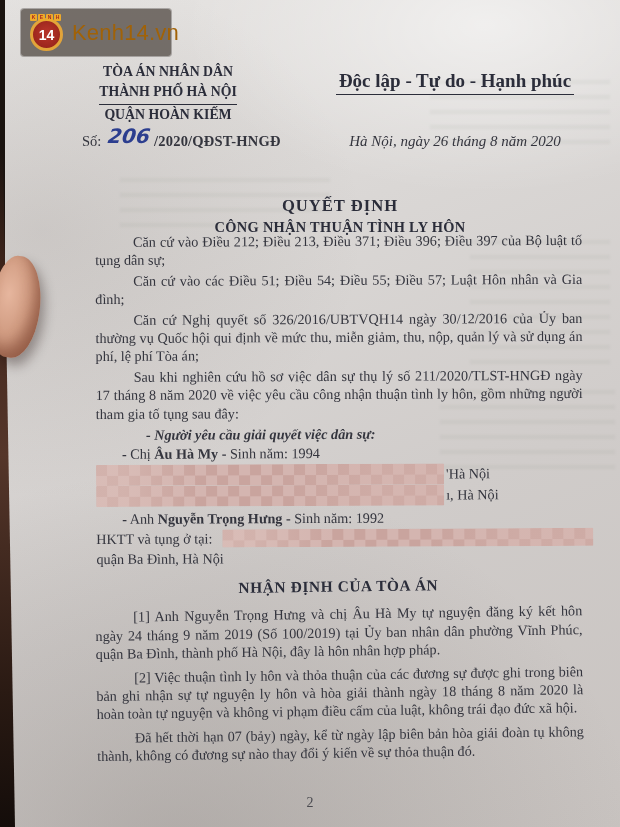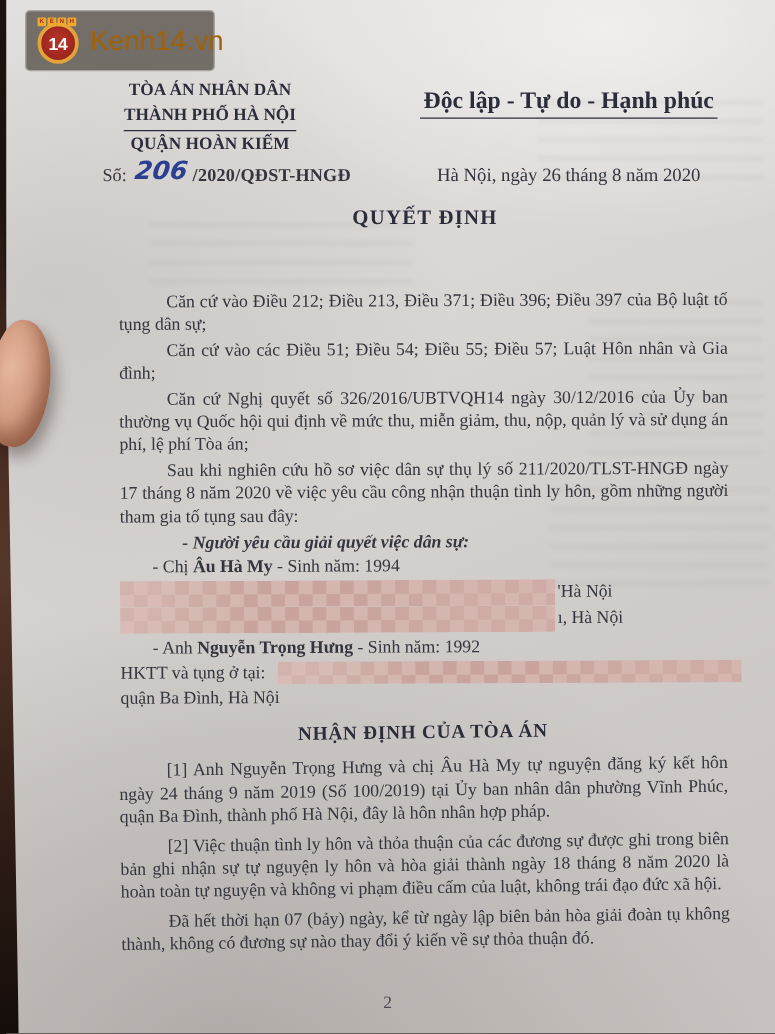--- a/index.html
+++ b/index.html
@@ -50,24 +50,24 @@
   .numline{position:absolute;left:82px;top:126px;font-size:14.5px;display:flex;align-items:flex-end;}
   .numline .hand{font-family:"DejaVu Sans", sans-serif;font-style:italic;font-weight:bold;
     color:var(--blue_ink);font-size:20px;margin:0 4px 0 7px;transform:skewX(-8deg) translateY(-2px);
     display:inline-block;}
   .numline .suf{font-weight:bold;letter-spacing:.2px;}
   .national{position:absolute;left:300px;top:66px;width:310px;text-align:center;color:var(--ink_dark);}
   .national .l1{font-weight:bold;font-size:13.4px;letter-spacing:.2px;}
   .national .l2{font-weight:bold;font-size:19px;display:inline-block;margin-top:4px;
     border-bottom:1.5px solid var(--ink_dark);padding:0 3px 2px;}
   .dateline{position:absolute;left:300px;top:133px;width:310px;text-align:center;
-    font-size:15px;color:var(--ink);}
+    font-style:italic;font-size:15px;color:var(--ink);}
   
   .title{position:absolute;left:90px;right:30px;top:164px;text-align:center;color:var(--ink_dark);}
-  .title .t1{font-weight:bold;font-size:16.6px;letter-spacing:1px;}
+  .title .t1{font-weight:bold;font-size:16.6px;letter-spacing:1px;margin-top:32px;}
   .title .t2{font-weight:bold;font-size:14.4px;margin-top:3px;letter-spacing:.3px;}
   .title .t3{font-weight:bold;font-size:14.8px;margin-top:2px;letter-spacing:.3px;}
   
   .doc-body{position:absolute;left:95px;right:38px;top:233px;
     font-size:14.2px;line-height:18.4px;text-align:justify;color:var(--ink);
     transform:rotate(-0.25deg);transform-origin:left top;}
   .para{text-indent:38px;margin:0 0 2px;}
   .label-line{margin:3px 0 1px 50px;font-weight:bold;font-style:italic;}
   .party-line{margin:0 0 1px 26px;}
   .party-line b{font-weight:bold;}
@@ -126,20 +126,21 @@
     <span class="suf">/2020/QĐST-HNGĐ</span>
   </div>
 
   <div class="national">
     <div><span class="l2">Độc lập - Tự do - Hạnh phúc</span></div>
   </div>
   <div class="dateline">Hà Nội, ngày 26 tháng 8 năm 2020</div>
 
   <div class="title">
     <div class="t1">QUYẾT ĐỊNH</div>
+    <div class="t2">CÔNG NHẬN THUẬN TÌNH LY HÔN</div>
   </div>
 
   <div class="doc-body">
     <p class="para">Căn cứ vào Điều 212; Điều 213, Điều 371; Điều 396; Điều 397 của Bộ luật tố tụng dân sự;</p>
     <p class="para">Căn cứ vào các Điều 51; Điều 54; Điều 55; Điều 57; Luật Hôn nhân và Gia đình;</p>
     <p class="para">Căn cứ Nghị quyết số 326/2016/UBTVQH14 ngày 30/12/2016 của Ủy ban thường vụ Quốc hội qui định về mức thu, miễn giảm, thu, nộp, quản lý và sử dụng án phí, lệ phí Tòa án;</p>
     <p class="para">Sau khi nghiên cứu hồ sơ việc dân sự thụ lý số 211/2020/TLST-HNGĐ ngày 17 tháng 8 năm 2020 về việc yêu cầu công nhận thuận tình ly hôn, gồm những người tham gia tố tụng sau đây:</p>
 
     <div class="label-line">- Người  yêu cầu giải quyết việc dân sự:</div>
 

